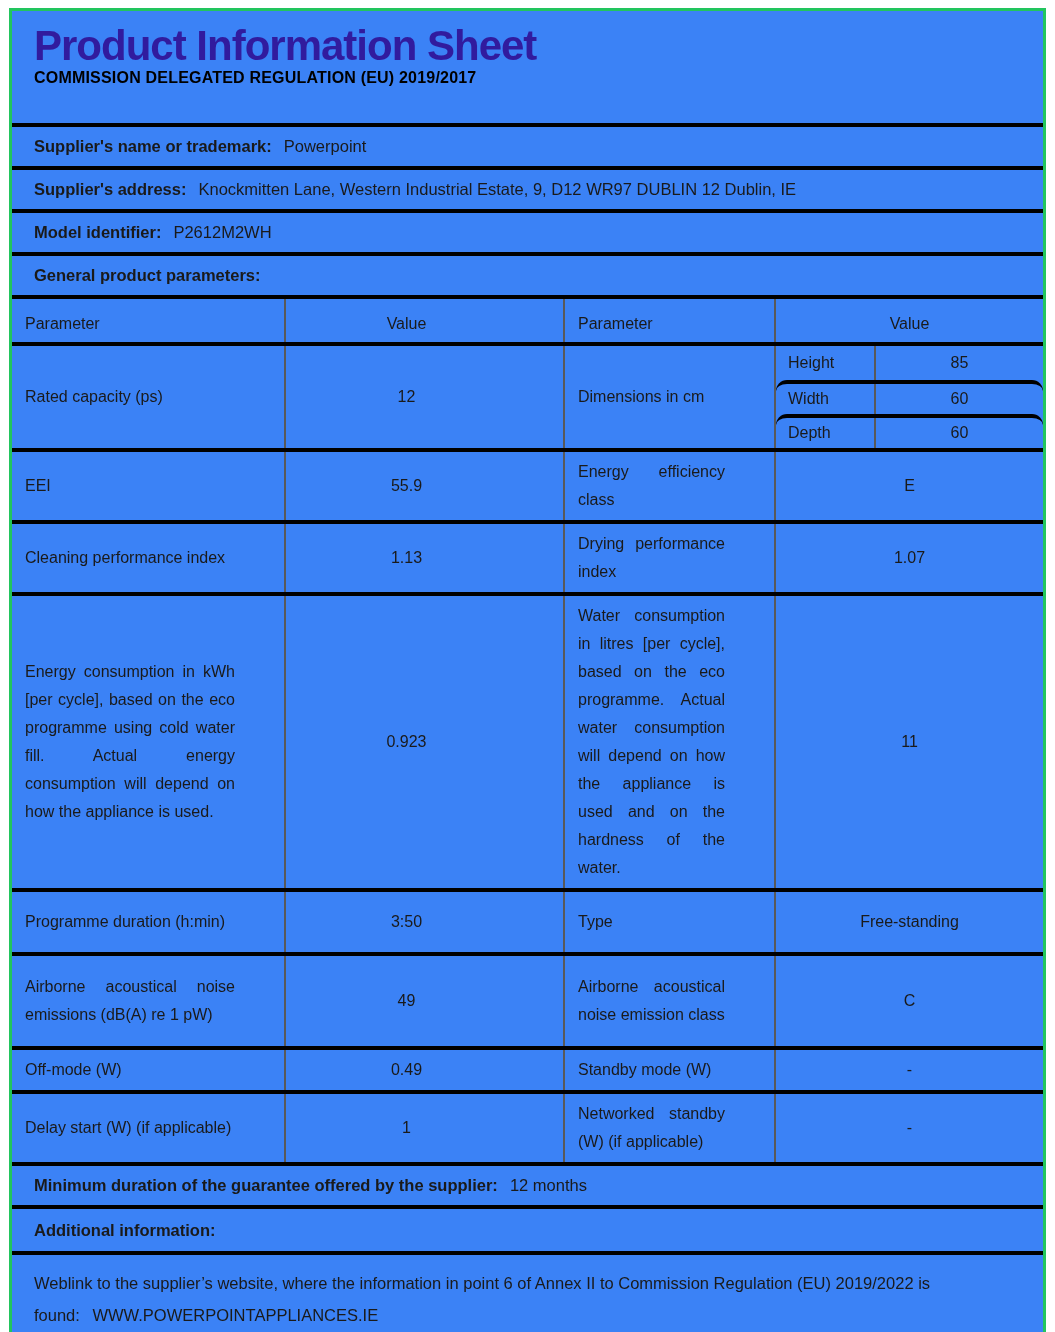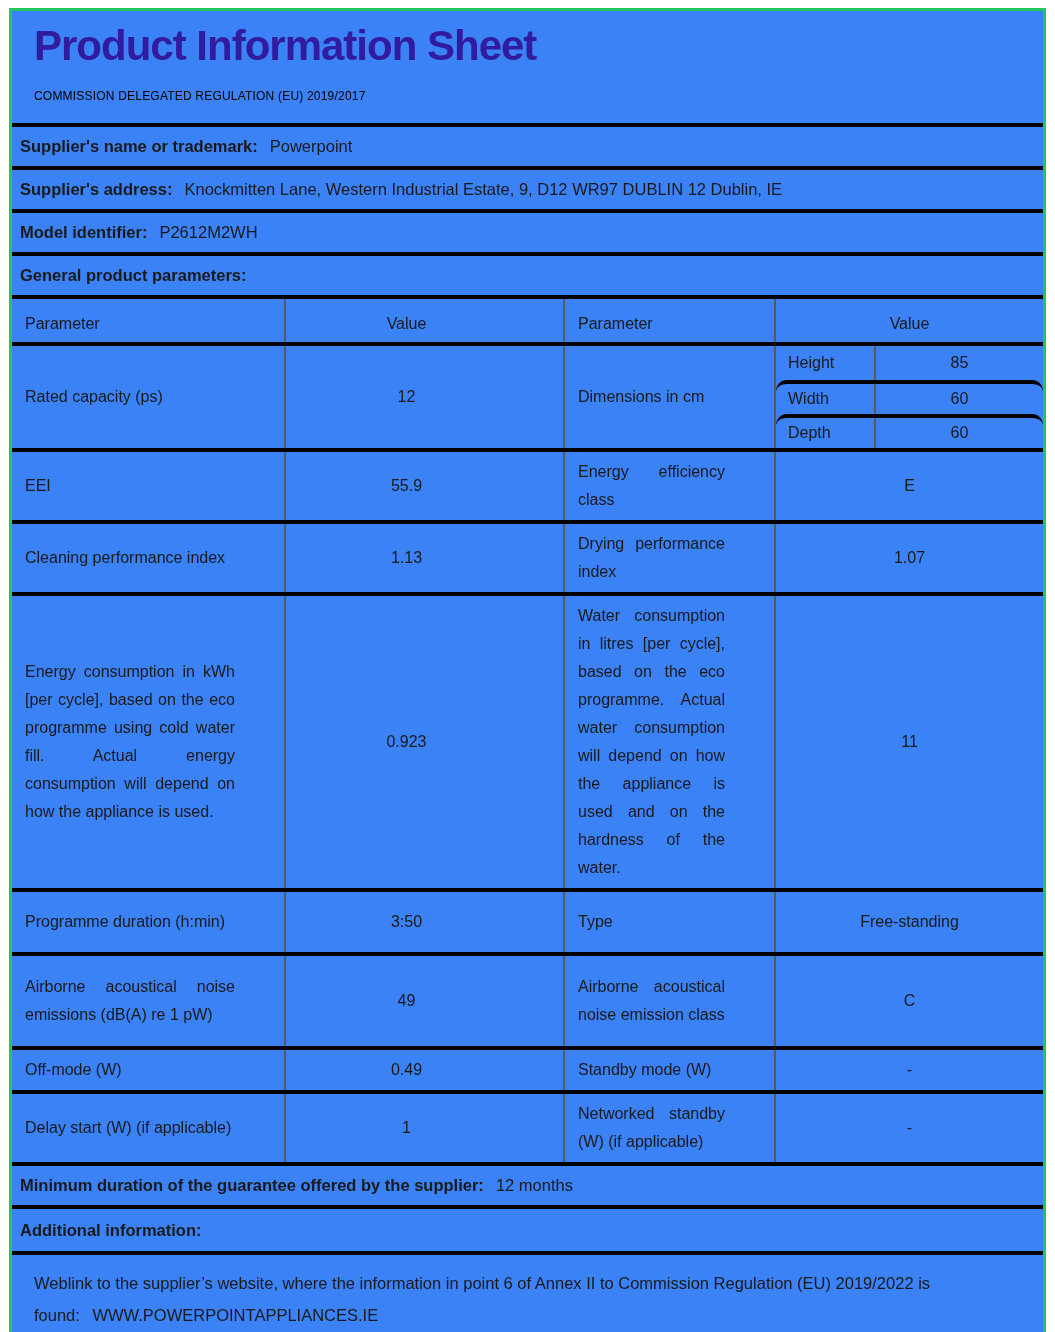--- a/index.html
+++ b/index.html
@@ -12,26 +12,26 @@
   }
   .page { width:1055px; height:1332px; padding:8px 9px; background:#fff; }
   .sheet { border:3px solid #22c55e; min-height:1310px; background:#3b82f6; }
 
   
   .title-section { min-height:112px; padding:12px 22px 10px 22px; }
   .doc-title {
     font-size:42px; font-weight:bold; letter-spacing:-1px;
     color:#311b9e; line-height:1.1;
   }
-  .doc-subtitle { font-size:12px; color:#000; margin-top:20px; letter-spacing:0.2px; }
+  .doc-subtitle { font-size:16px; color:#000; letter-spacing:0.2px;font-weight:bold; }
 
   
   .kv-row {
     border-top:4px solid #000;
-    min-height:43px; padding:10px 8px;
+    min-height:43px; padding:10px 22px;
     display:flex; align-items:center; font-size:16.5px;text-align:right;
   }
   .kv-label { font-weight:bold; white-space:nowrap; }
   .kv-value { margin-left:12px; }
 
   
   .ptable { width:100%; }
   .trow {
     display:grid;
     grid-template-columns:236px 279px 211px 1fr;

